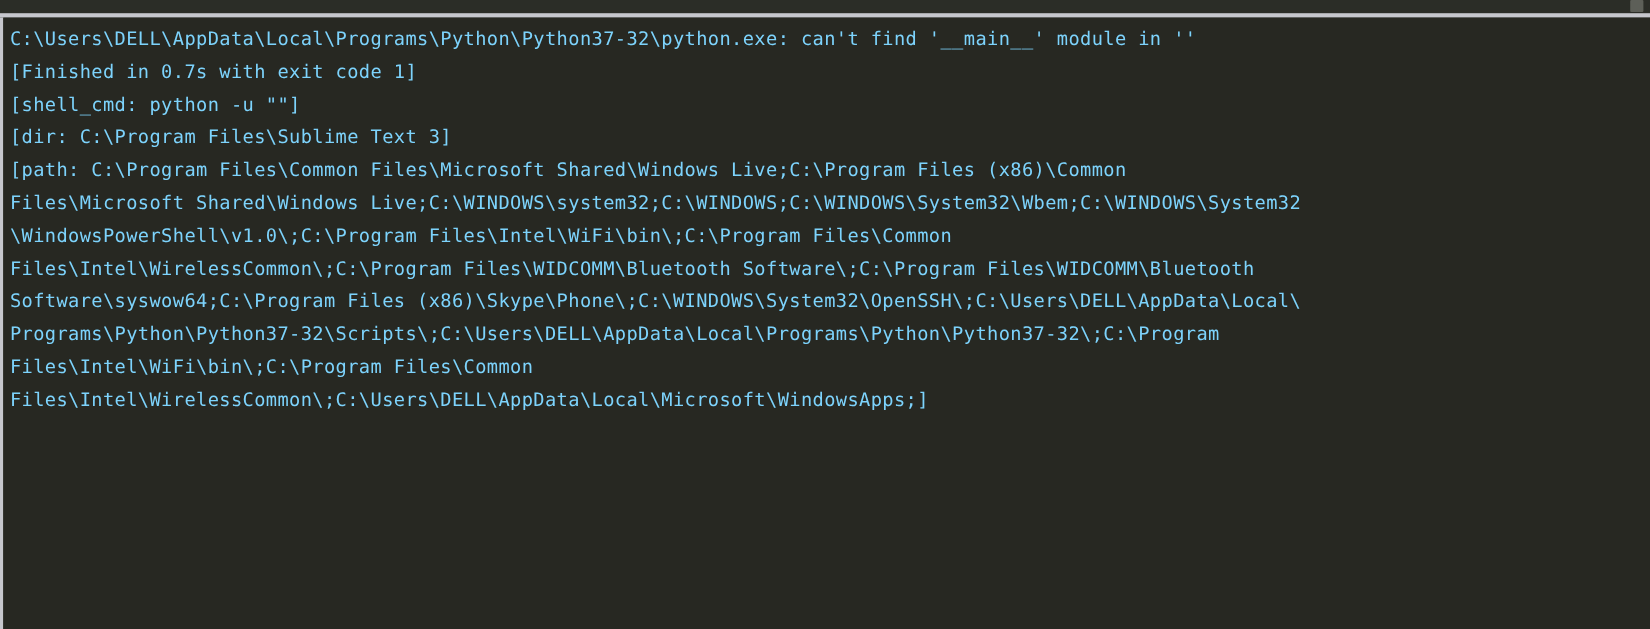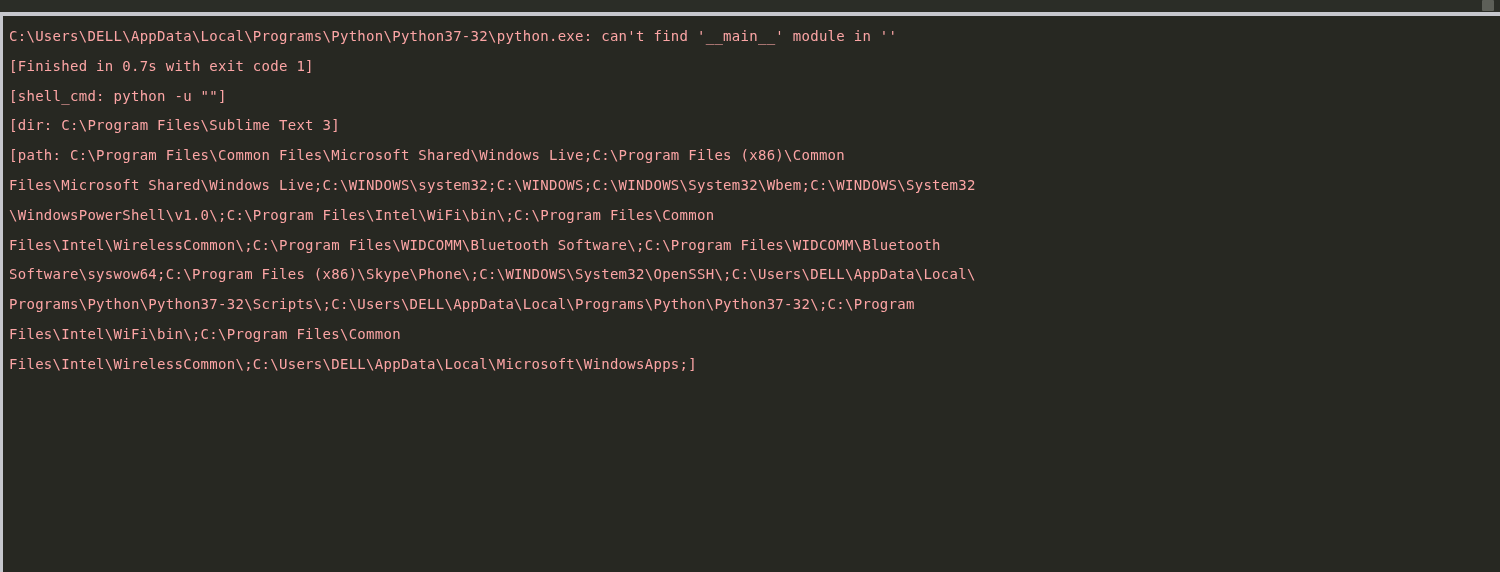--- a/index.html
+++ b/index.html
@@ -76,23 +76,23 @@
     left: 3px;
     width: 1497px;
     height: 556px;
     background: #272822;
     overflow: hidden;
   }
 
   #console-output {
     margin: 0;
     padding: 6px 0 0 6px;
-    color: #fca5a5;
+    color: #7dd3fc;
     font-family: "DejaVu Sans Mono", "Liberation Mono", monospace;
-    font-size: 14px;
+    font-size: 17px;
     line-height: 29.8px;
     letter-spacing: 0.02em;
     white-space: pre;
     -webkit-font-smoothing: antialiased;
   }
 
   .console-line {
     display: block;
     height: 29.8px;
     white-space: pre;

